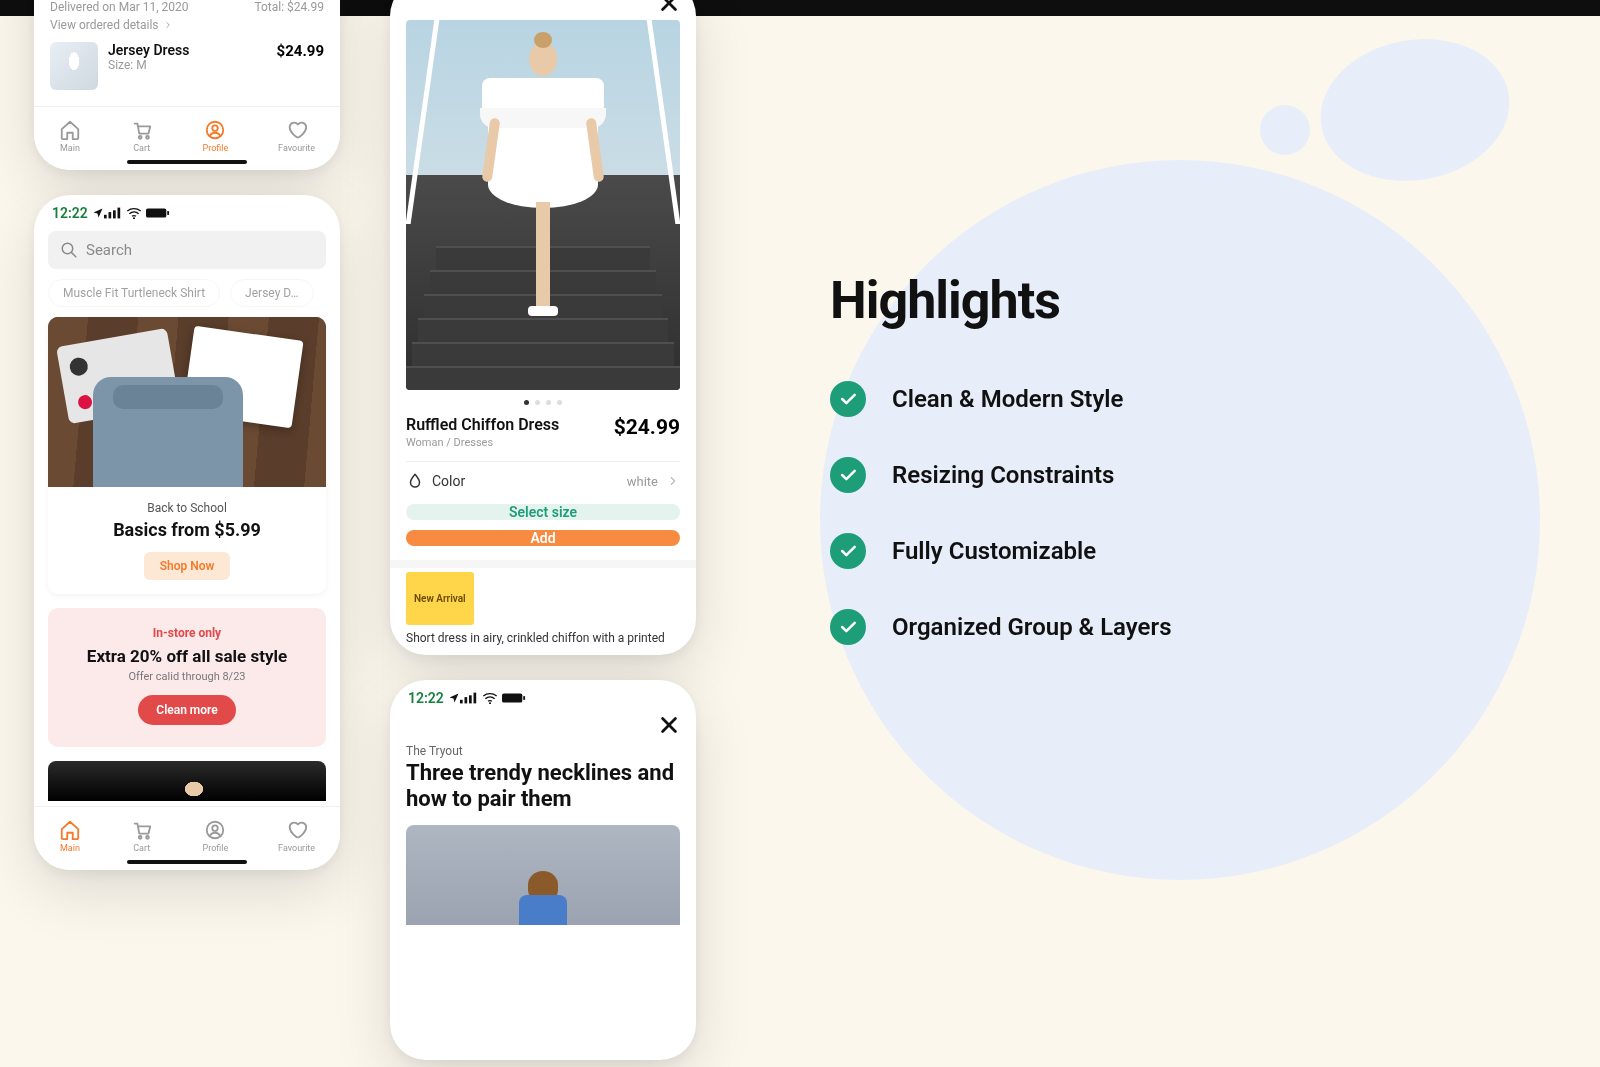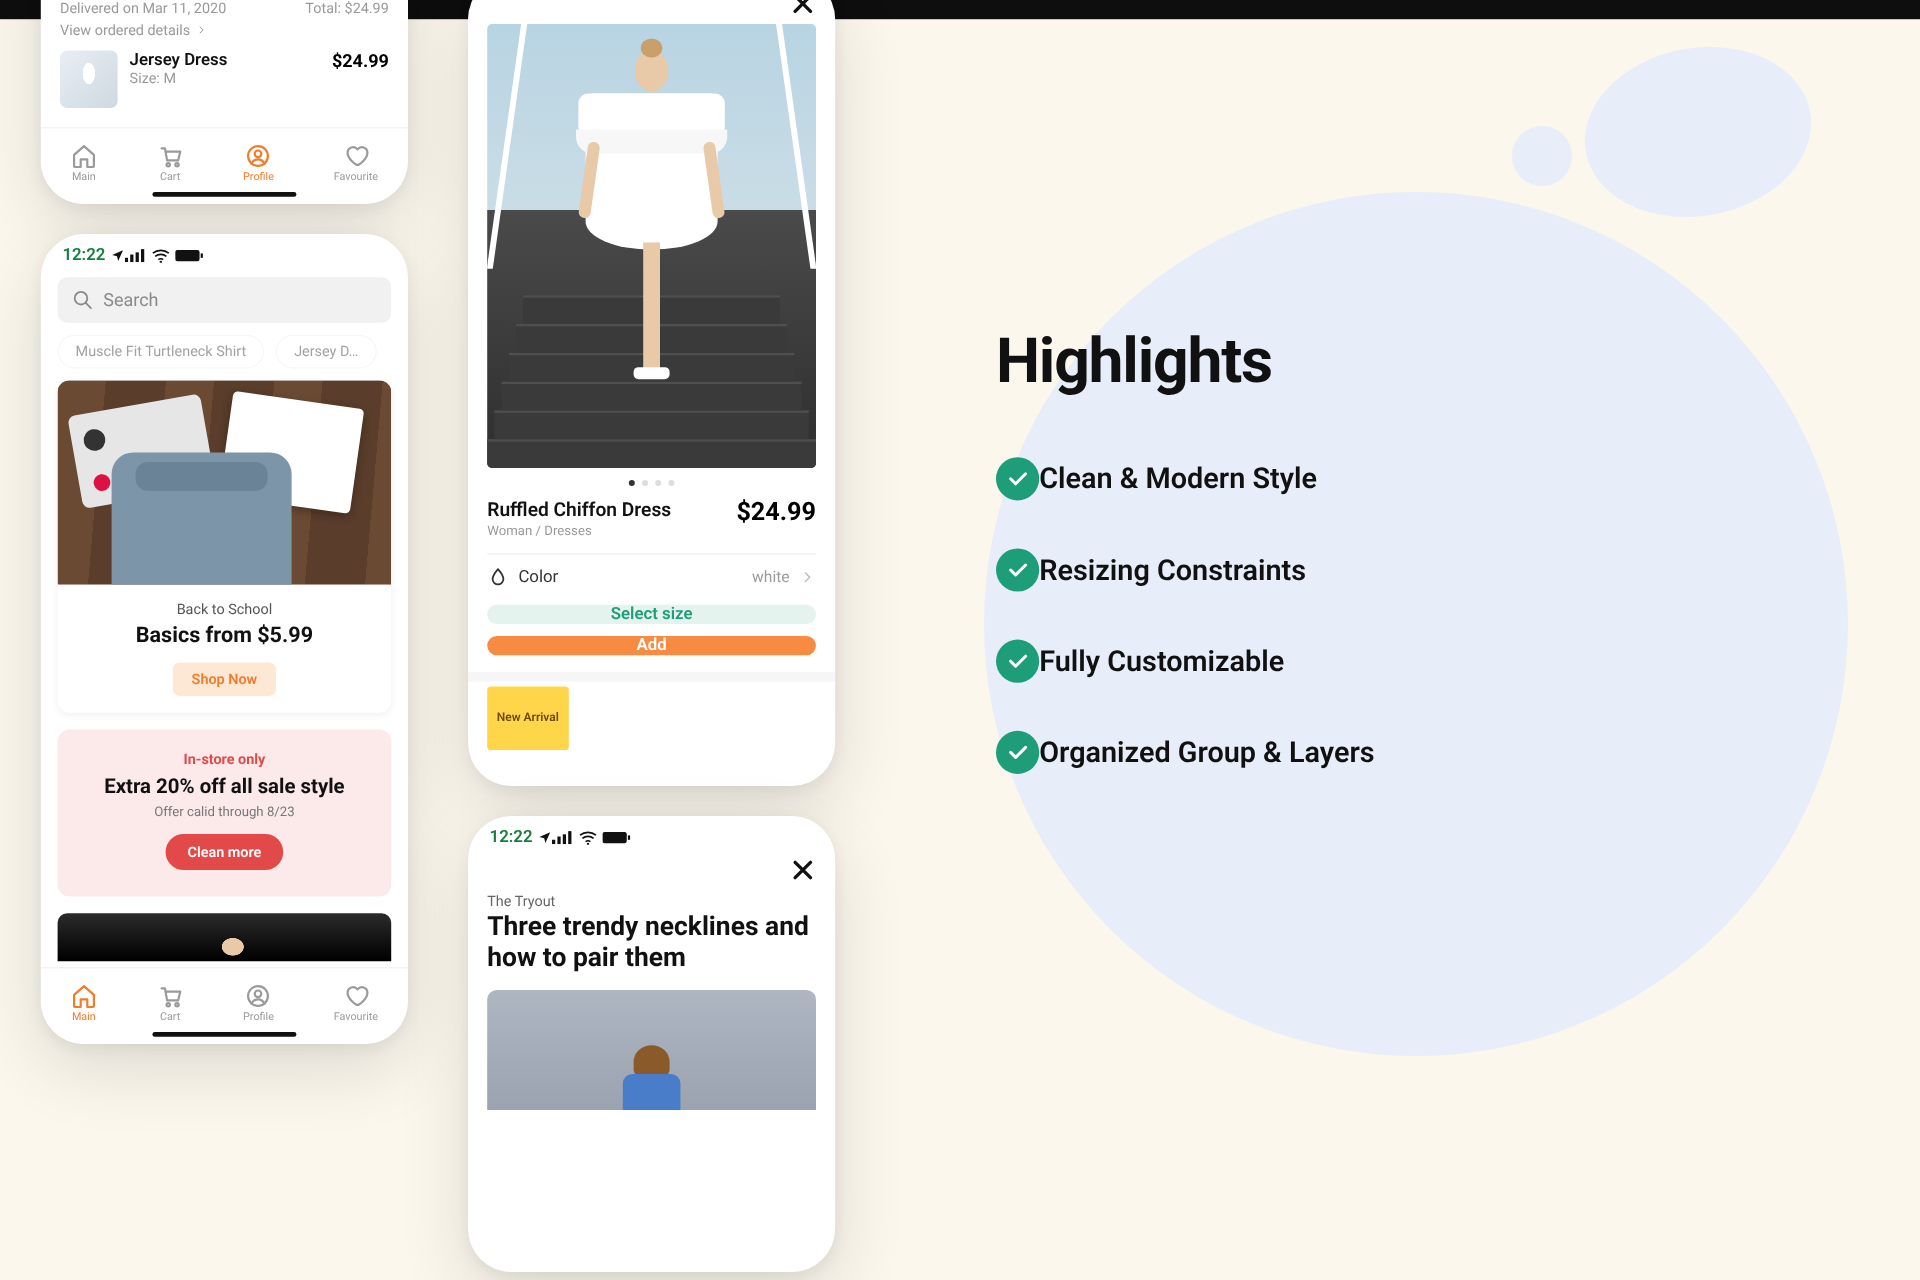--- a/index.html
+++ b/index.html
@@ -15,21 +15,21 @@
 .blob-big {
   position:absolute; width:720px; height:720px; border-radius:50%;
   background:#e7eefa; right:60px; top:160px;
 }
 .blob-sm1 { position:absolute; width:190px; height:140px; border-radius:50%; background:#e7eefa; right:90px; top:40px; transform:rotate(-10deg);}
 .blob-sm2 { position:absolute; width:50px; height:50px; border-radius:50%; background:#e7eefa; right:290px; top:105px;}
 
 
 .highlights { position:absolute; left:830px; top:270px; width:560px; }
 .highlights h1 { font-size:52px; font-weight:700; color:#111; letter-spacing:-1px; margin-bottom:50px;}
-.hl-row { display:flex; align-items:center; margin-bottom:40px;}
+.hl-row { display:flex; align-items:center; gap:26px; margin-bottom:40px;}
 .check { width:36px; height:36px; border-radius:50%; background:#1e9e78; display:flex; align-items:center; justify-content:center; flex-shrink:0;}
 .check svg { width:20px; height:20px; }
 .hl-text { font-size:24px; font-weight:600; color:#111; }
 
 
 .phone {
   position:absolute; background:#fff; border-radius:36px;
   box-shadow: 0 20px 60px rgba(0,0,0,0.12), 0 4px 12px rgba(0,0,0,0.06);
   overflow:hidden;
 }
@@ -383,20 +383,21 @@
     <svg width="14" height="14" viewBox="0 0 24 24" class="icon-stroke" style="color:#bbb">
         <path d="M9 6l6 6-6 6"></path>
       </svg>
   </div>
   <div class="btn-row">
     <div class="btn-half btn-teal">Select size</div>
     <div class="btn-half btn-orange">Add</div>
   </div>
   <div style="height:8px;background:#f6f6f6;margin:4px 0;"></div>
   <div class="tag-row"><span class="tag">New Arrival</span></div>
+  <div class="desc">Short dress in airy, crinkled chiffon with a printed</div>
 </div>
 
 <div class="phone phone4">
   <div class="statusbar">
     <div class="time">
         <span>12:22</span>
         <svg width="12" height="12" viewBox="0 0 24 24">
           <path d="M3 11l18-8-8 18-2-8z" fill="#111"></path>
         </svg>
       </div>

